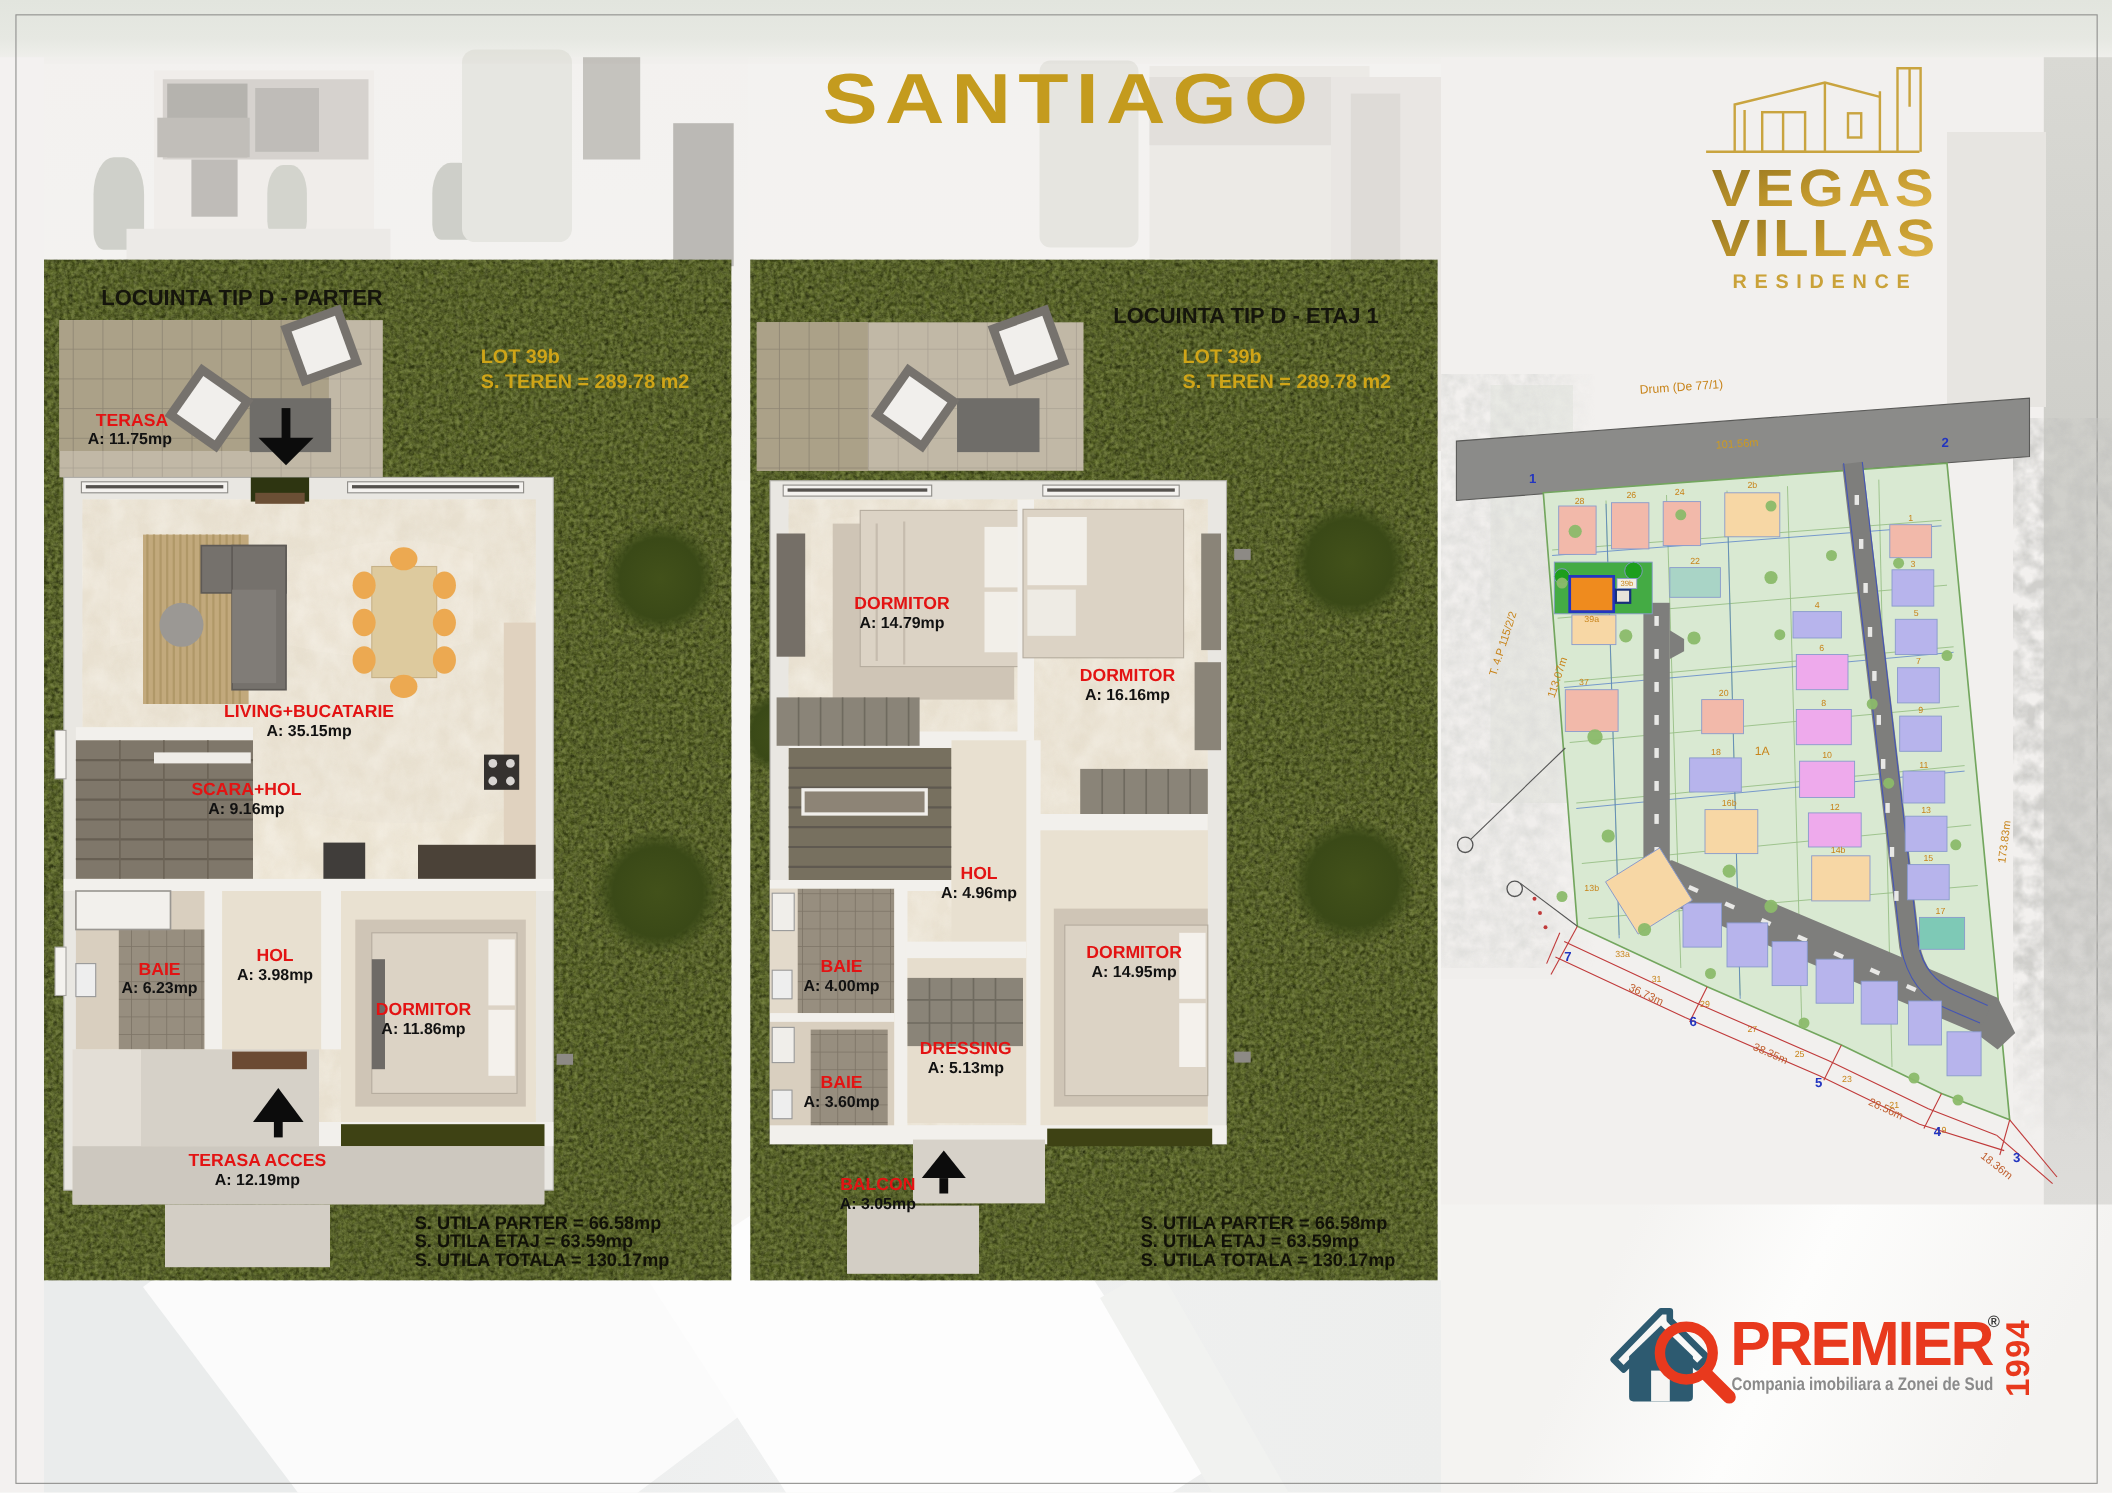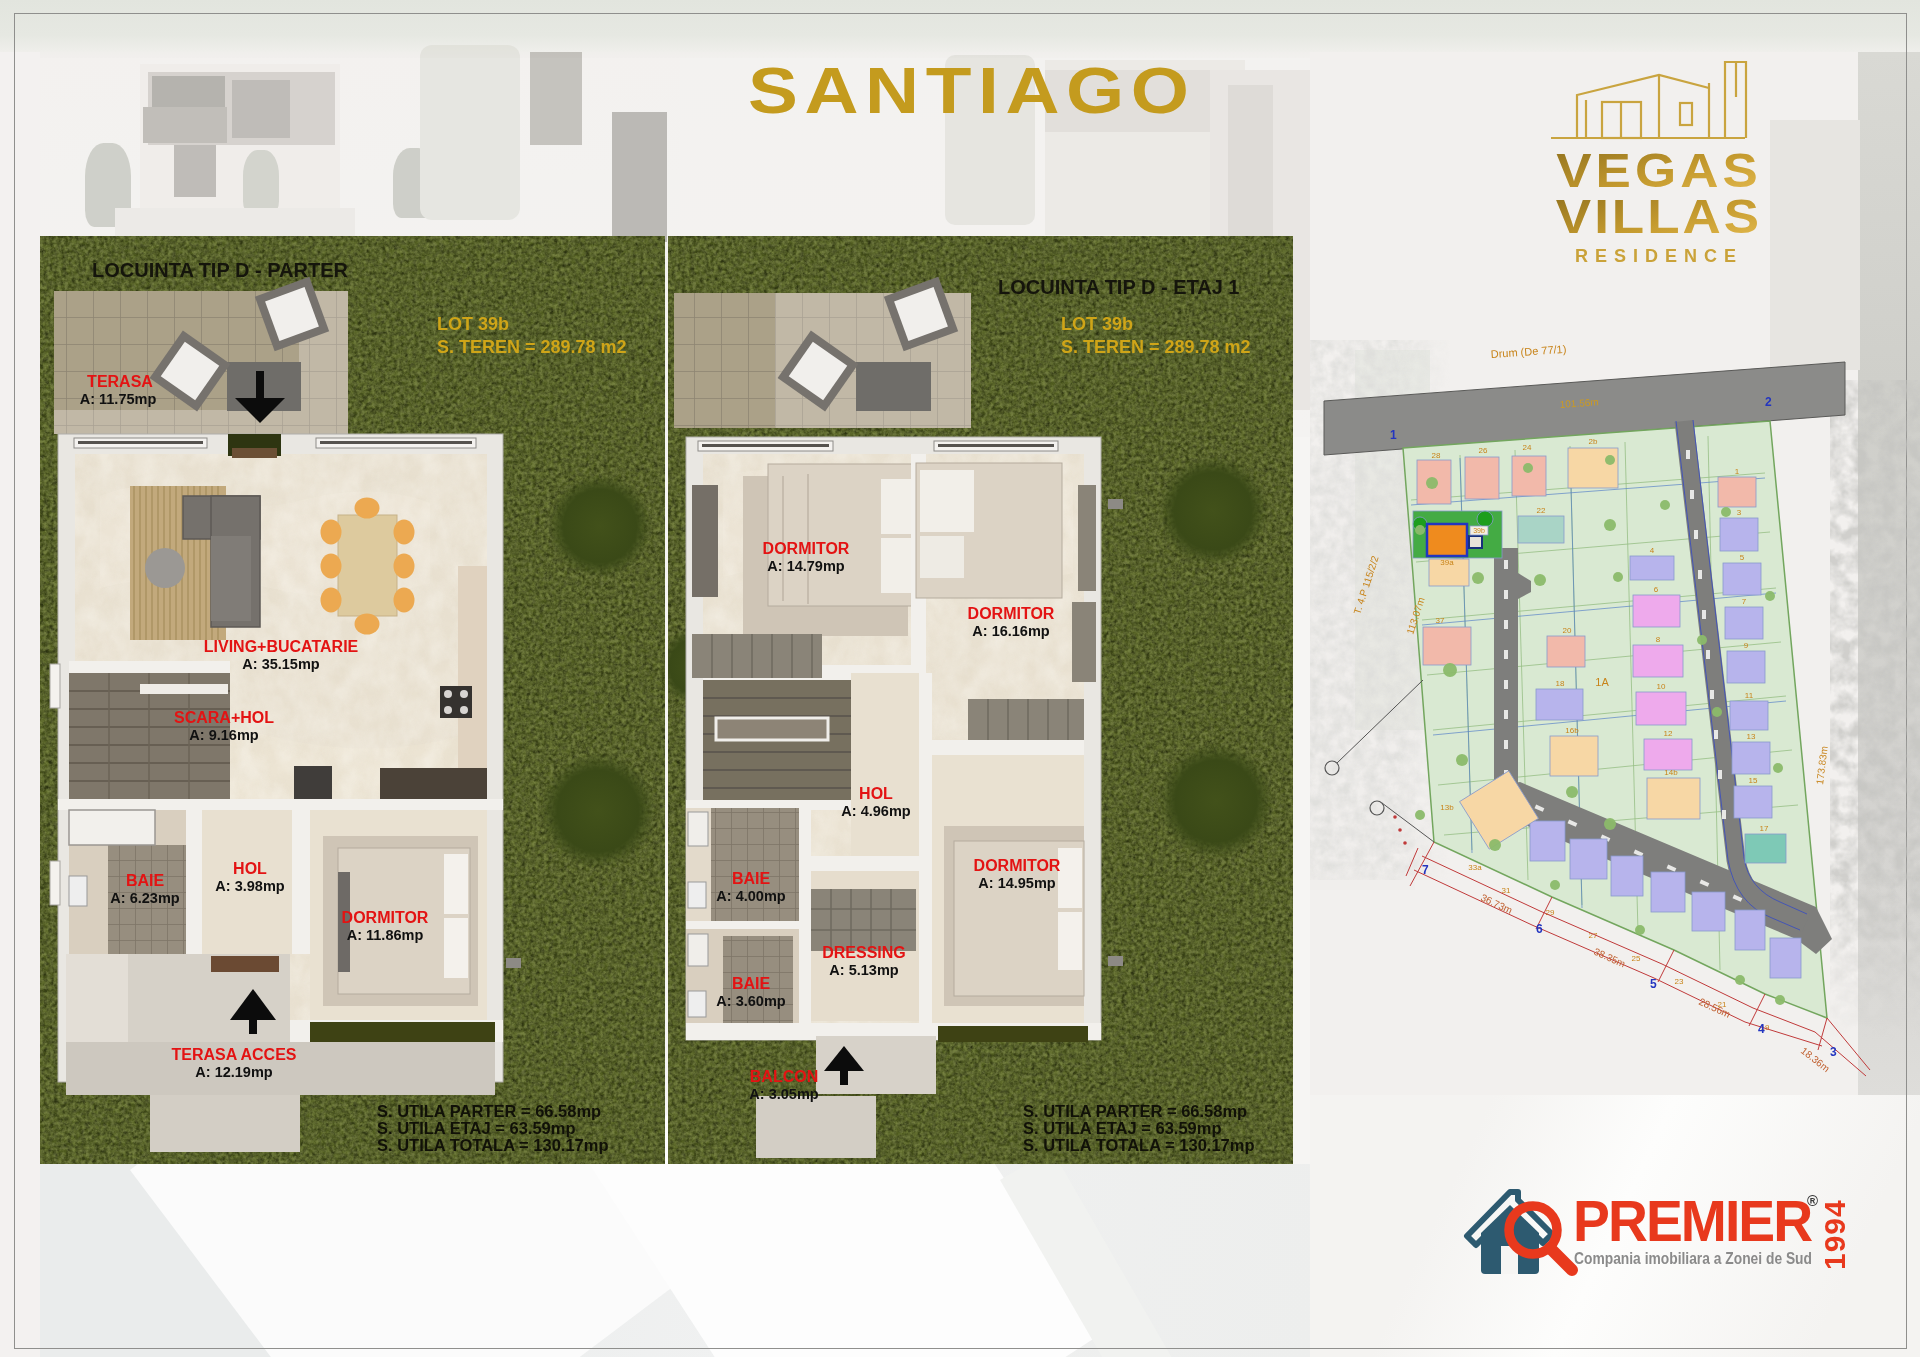--- a/index.html
+++ b/index.html
@@ -255,21 +255,21 @@
 <text x="194" y="841" font-size="14.5" font-weight="bold" fill="#111" text-anchor="middle">A: 12.19mp</text>
 
 <rect x="466" y="722" width="15" height="10" fill="#8d8a85"></rect>
 
 <text x="337" y="881" font-size="16.5" font-weight="bold" fill="#111108">S. UTILA PARTER = 66.58mp</text>
 <text x="337" y="898" font-size="16.5" font-weight="bold" fill="#111108">S. UTILA ETAJ = 63.59mp</text>
 <text x="337" y="915" font-size="16.5" font-weight="bold" fill="#111108">S. UTILA TOTALA = 130.17mp</text>
 </svg>
 </div>
 
-<div class="abs" style="left:668px;top:236px;">
+<div class="abs" style="left:682px;top:236px;">
 <svg width="625" height="928" viewBox="0 0 625 928">
 
 <rect x="0" y="0" width="625" height="928" fill="#4e5a1e"></rect>
 <rect x="0" y="0" width="625" height="928" fill="#000" filter="url(#gdark)" opacity="0.45"></rect>
 <rect x="0" y="0" width="625" height="928" filter="url(#glight)" opacity="0.45"></rect>
 
 <circle cx="545" cy="275" r="55" fill="url(#treeg)"></circle>
 
 <circle cx="548" cy="565" r="58" fill="url(#treeg)"></circle>
 

